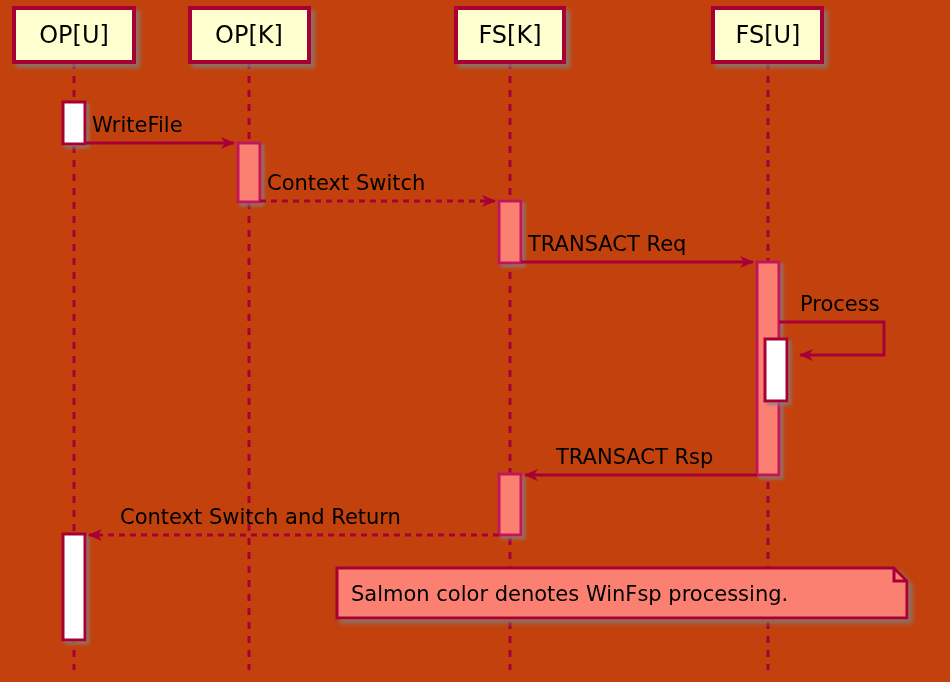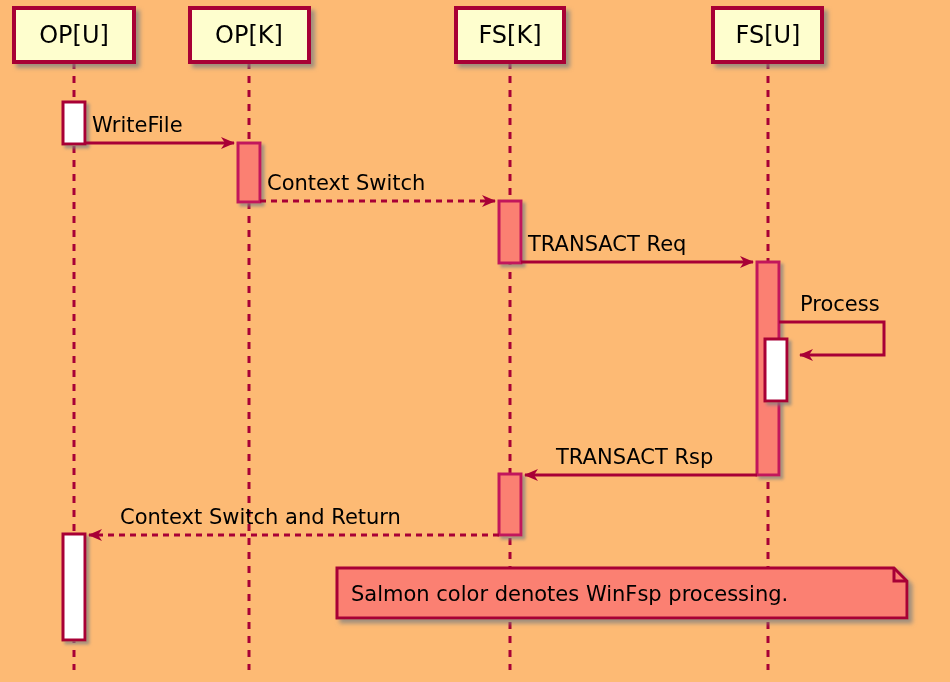--- a/index.html
+++ b/index.html
@@ -10,21 +10,21 @@
   body {
     width: 950px;
     height: 682px;
     overflow: hidden;
     font-family: "DejaVu Sans", sans-serif;
   }
   #diagram-root {
     position: relative;
     width: 950px;
     height: 682px;
-    background: #fdba74;
+    background: #c2410c;
   }
   svg#seq-svg {
     display: block;
     width: 950px;
     height: 682px;
   }
   .participant-label {
     font-family: "DejaVu Sans", sans-serif;
     font-size: 24px;
     fill: #000000;

